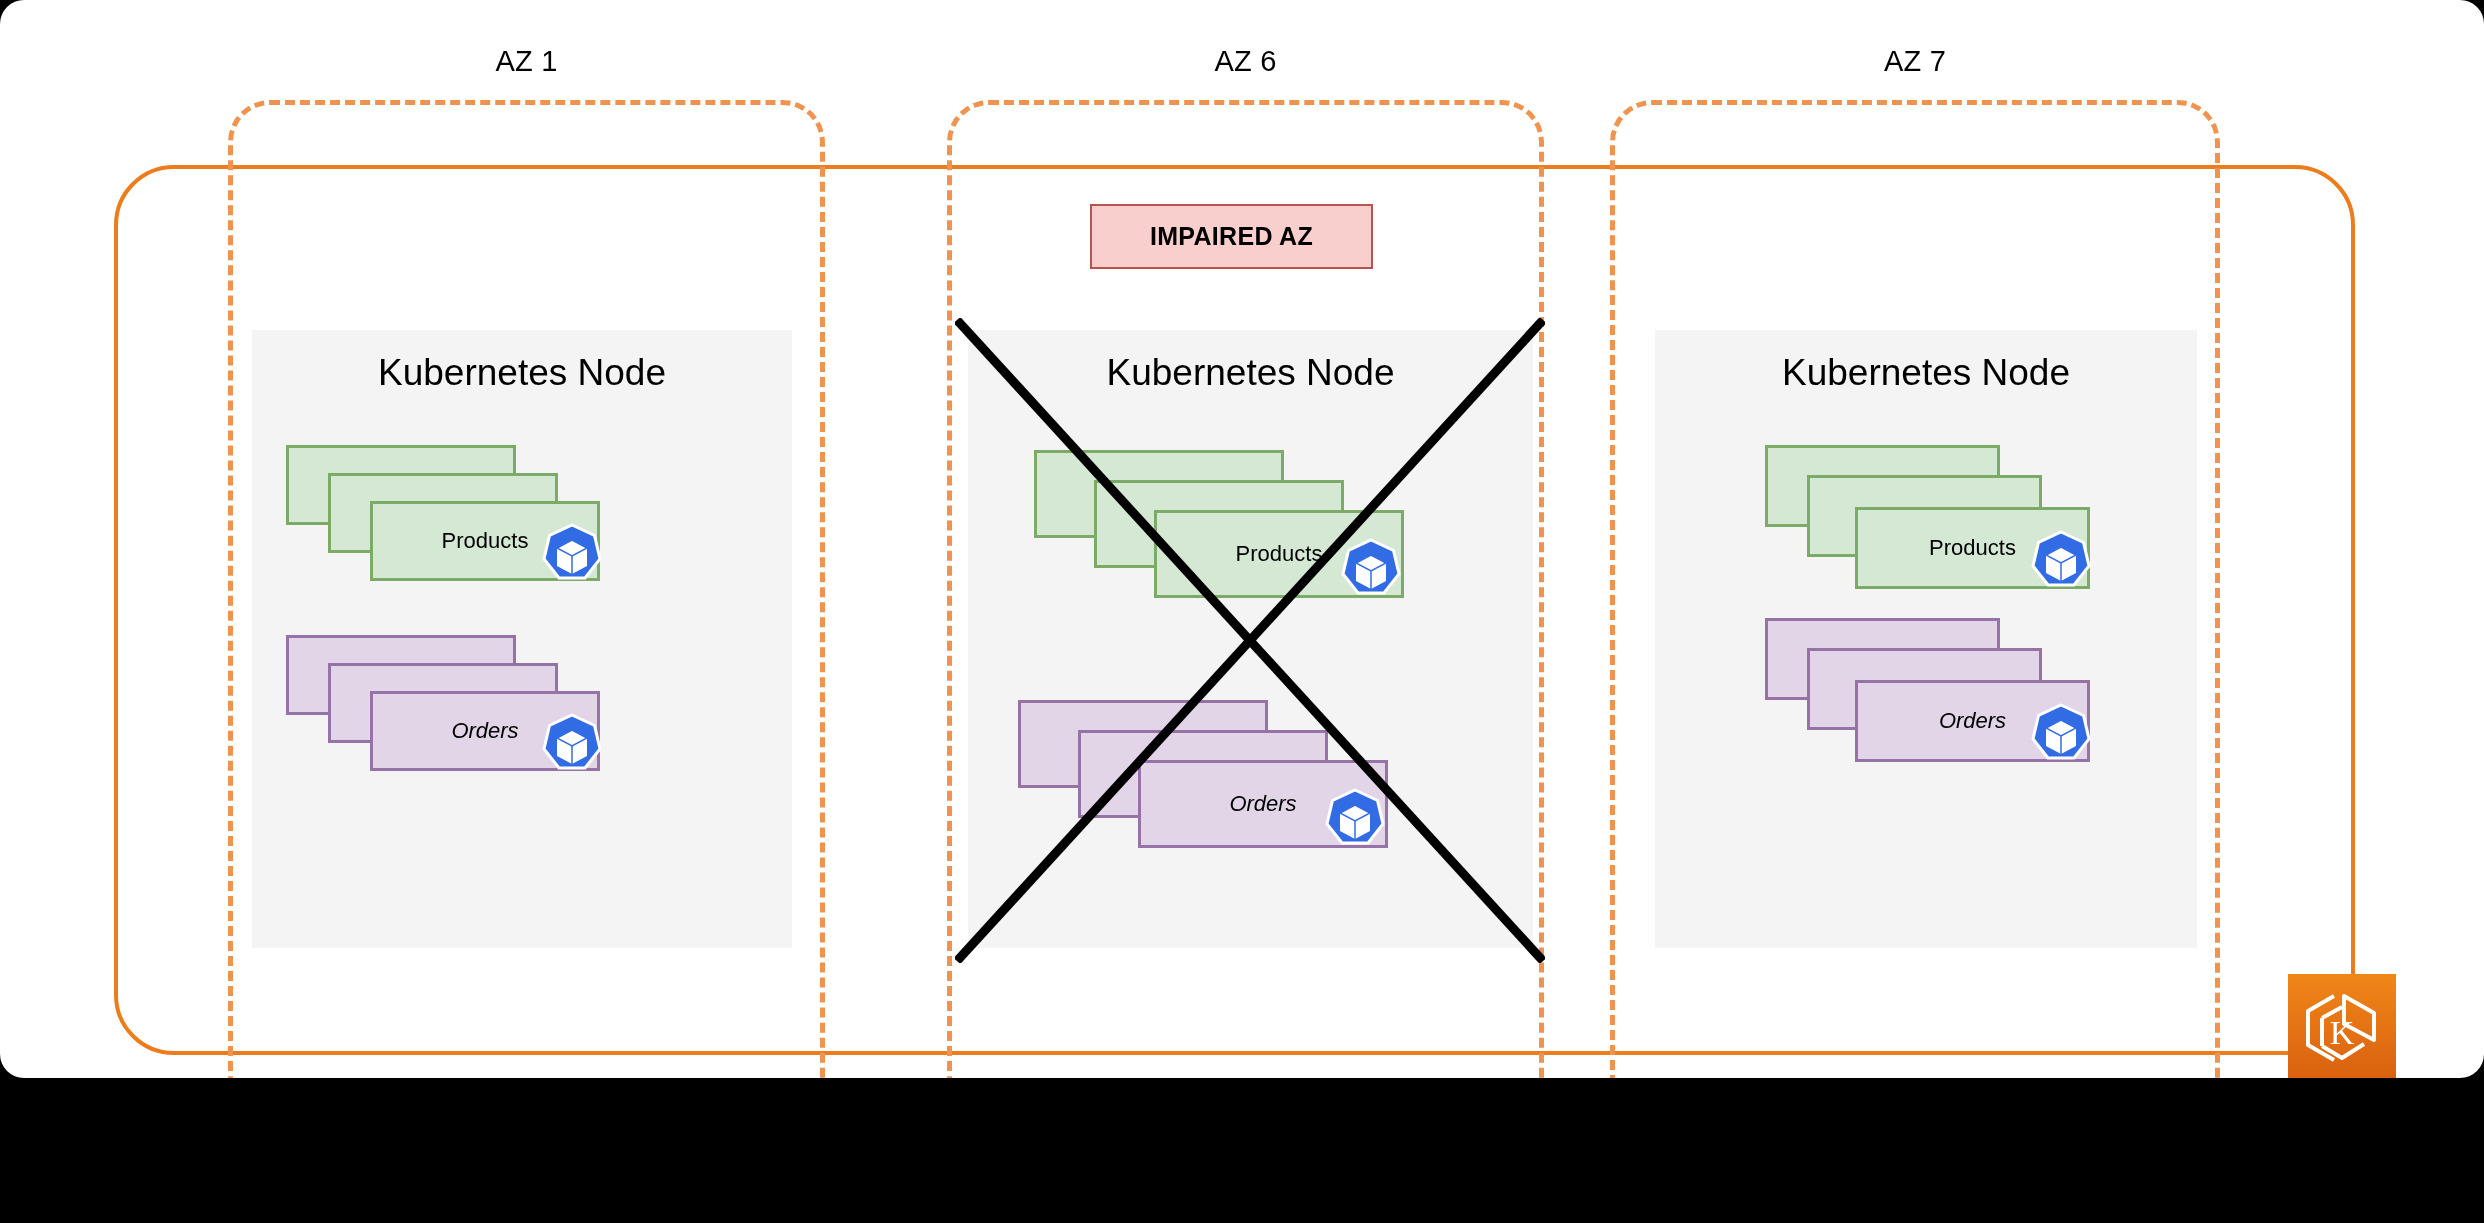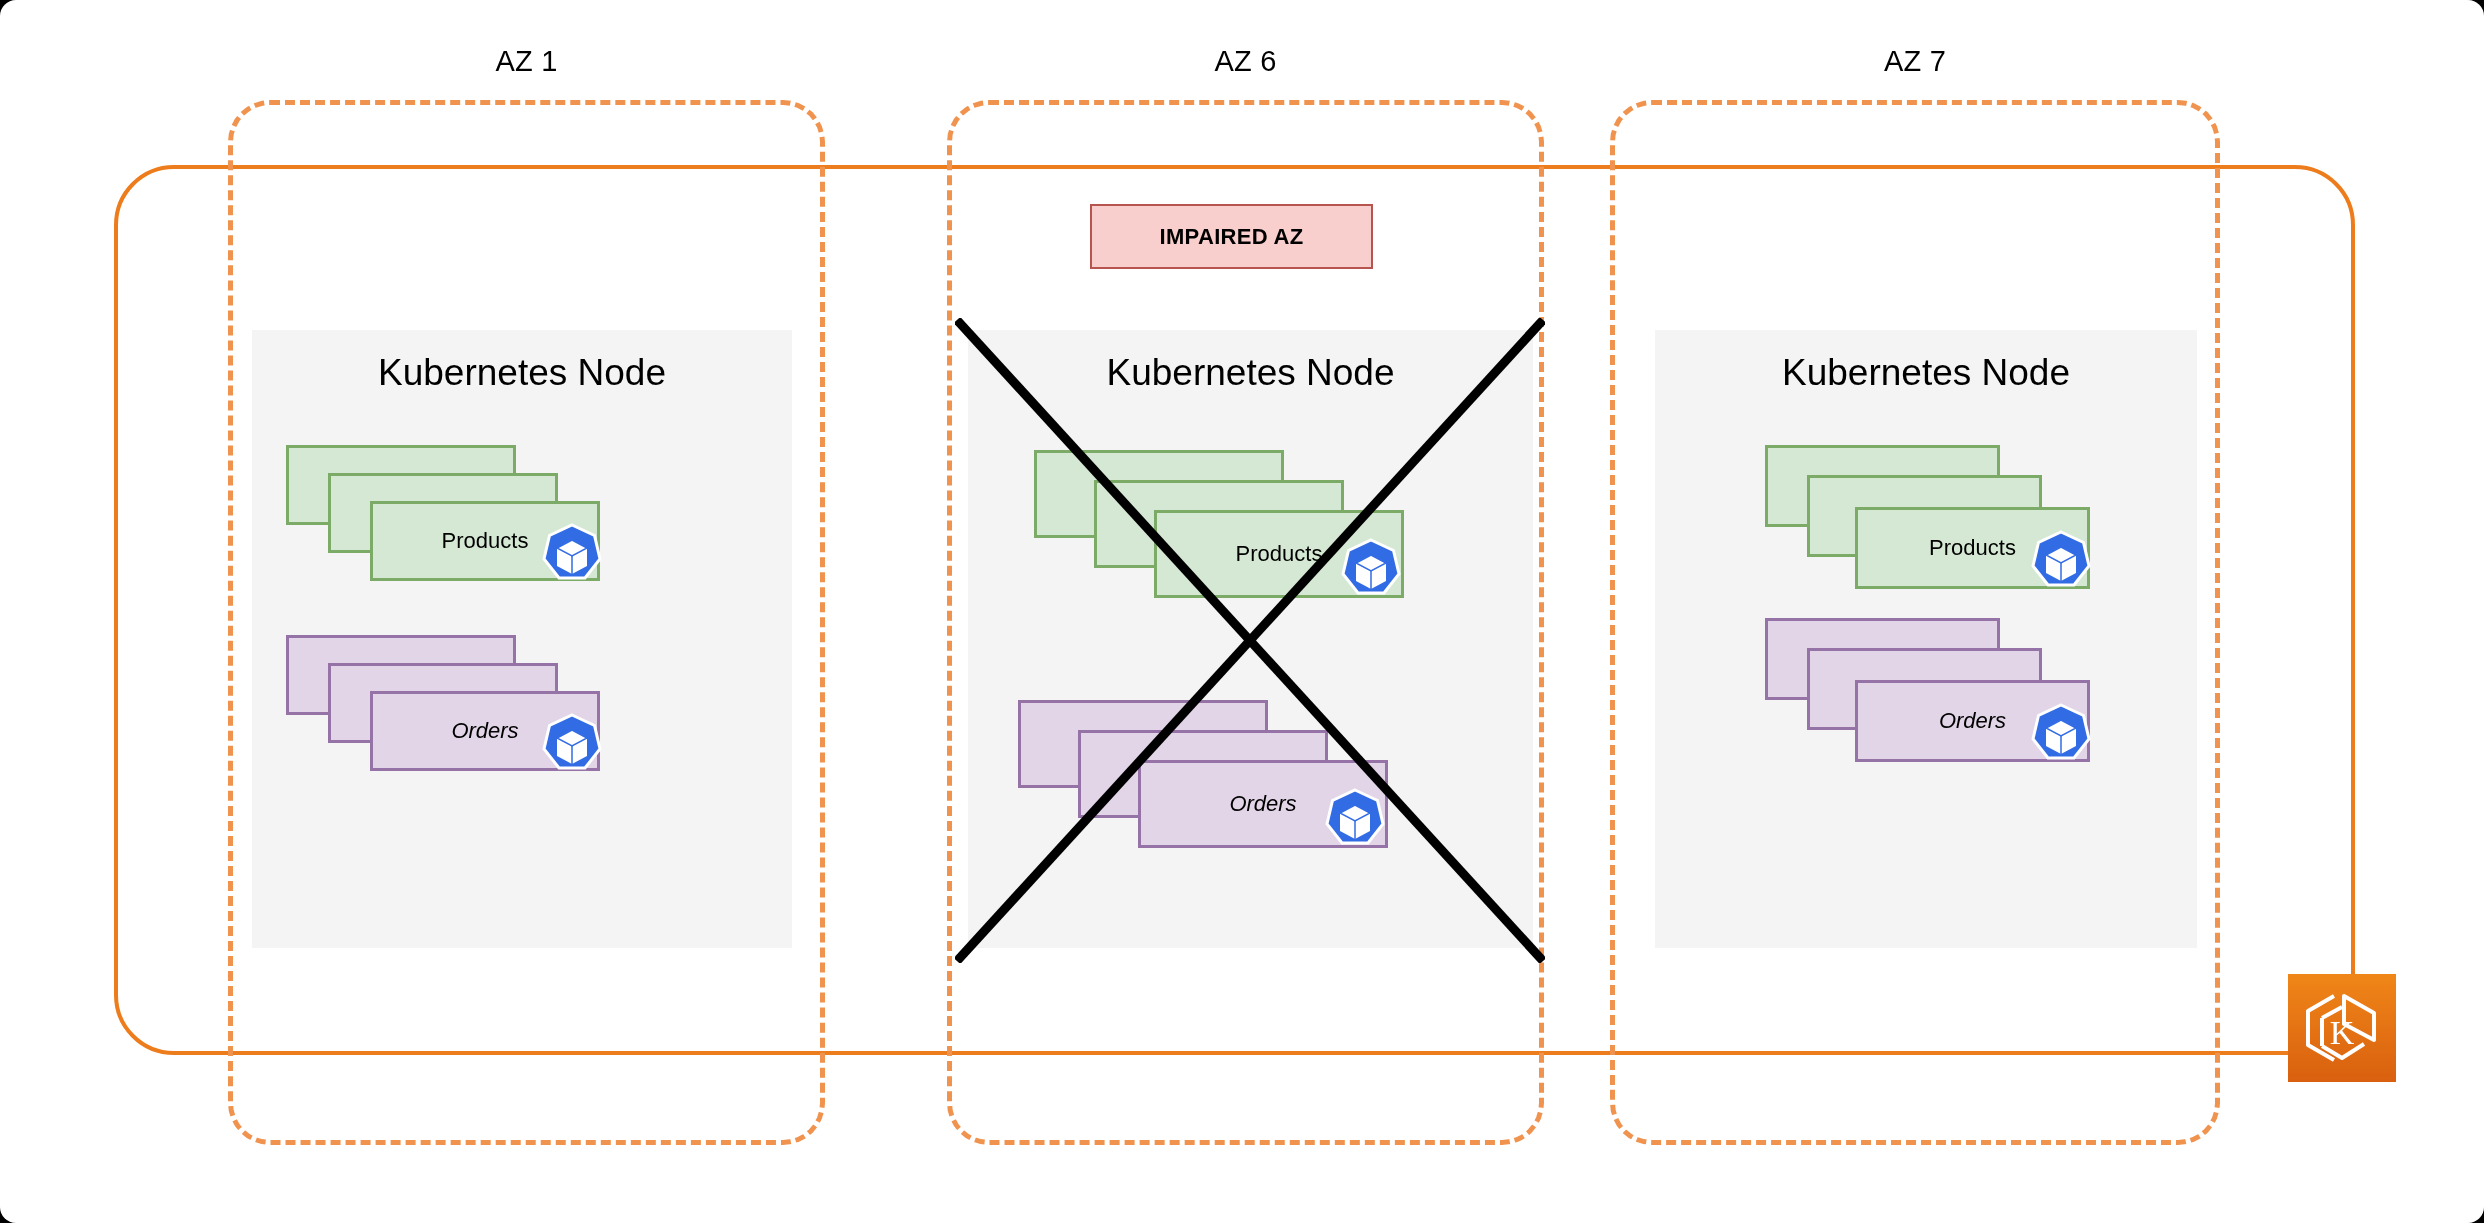--- a/index.html
+++ b/index.html
@@ -17,23 +17,23 @@
   
   #frame {
     position: absolute;
     inset: 0;
     background: #000000;
   }
   #canvas {
     position: absolute;
     left: 0; top: 0;
     width: 2484px;
-    height: 1223px;
+    height: 1078px;
     background: #ffffff;
-    border-radius: 16px;
+    border-radius: 24px;
     overflow: hidden;
   }
 
   
   #cluster-boundary {
     position: absolute;
     left: 114px;
     top: 165px;
     width: 2241px;
     height: 890px;
@@ -95,21 +95,21 @@
     left: 1090px;
     top: 204px;
     width: 283px;
     height: 65px;
     background: #f8cfcc;
     border: 2px solid #b85450;
     box-sizing: border-box;
     display: flex;
     align-items: center;
     justify-content: center;
-    font-size: 22px;
+    font-size: 25px;
     font-weight: bold;
     color: #000000;
     letter-spacing: .3px;
   }
 
   
   .pod-stack {
     position: absolute;
   }
   .pod-card {

